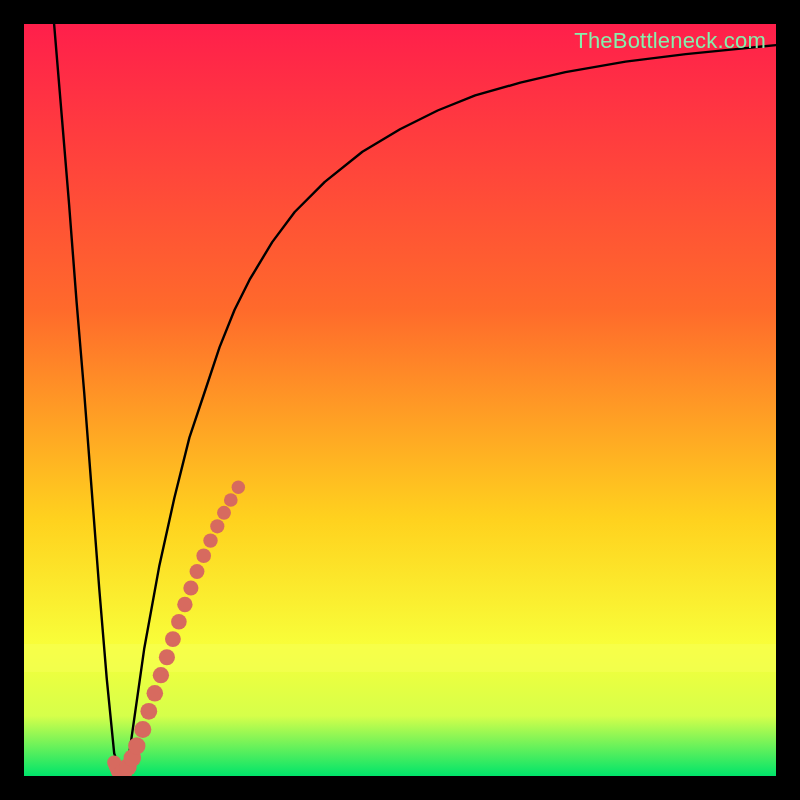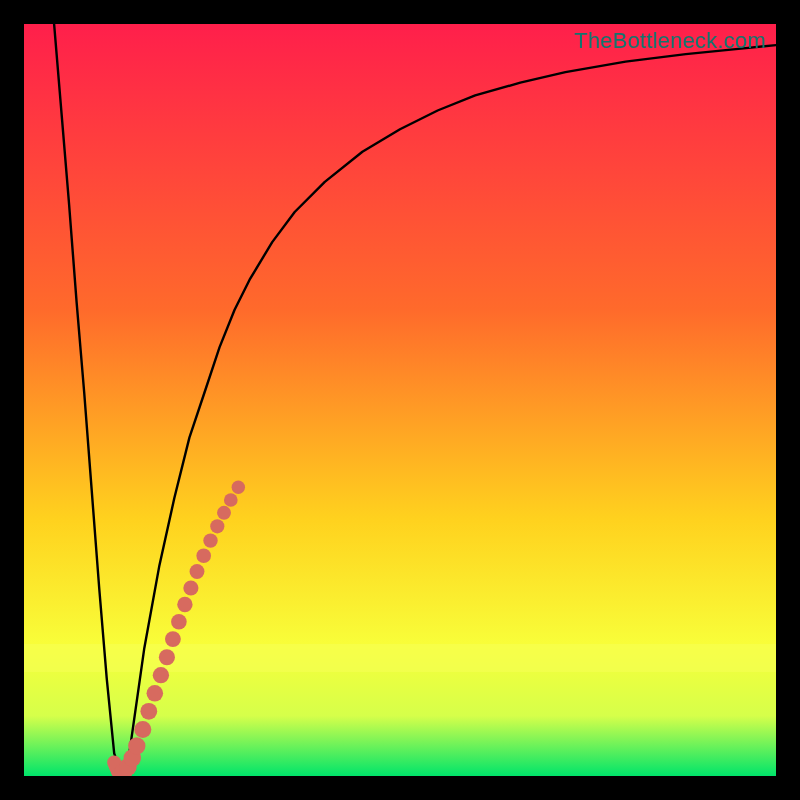--- a/index.html
+++ b/index.html
@@ -24,21 +24,21 @@
     left: 24px;
     top: 24px;
     width: 752px;
     height: 752px;
     overflow: hidden;
   }
   .watermark {
     position: absolute;
     top: 4px;
     right: 10px;
-    color: #0f766e;
+    color: #86efac;
     font-size: 22px;
     font-weight: 500;
     letter-spacing: 0.2px;
     z-index: 5;
     text-align: right;
   }
   svg { display: block; }
 </style>
 </head>
 <body>

